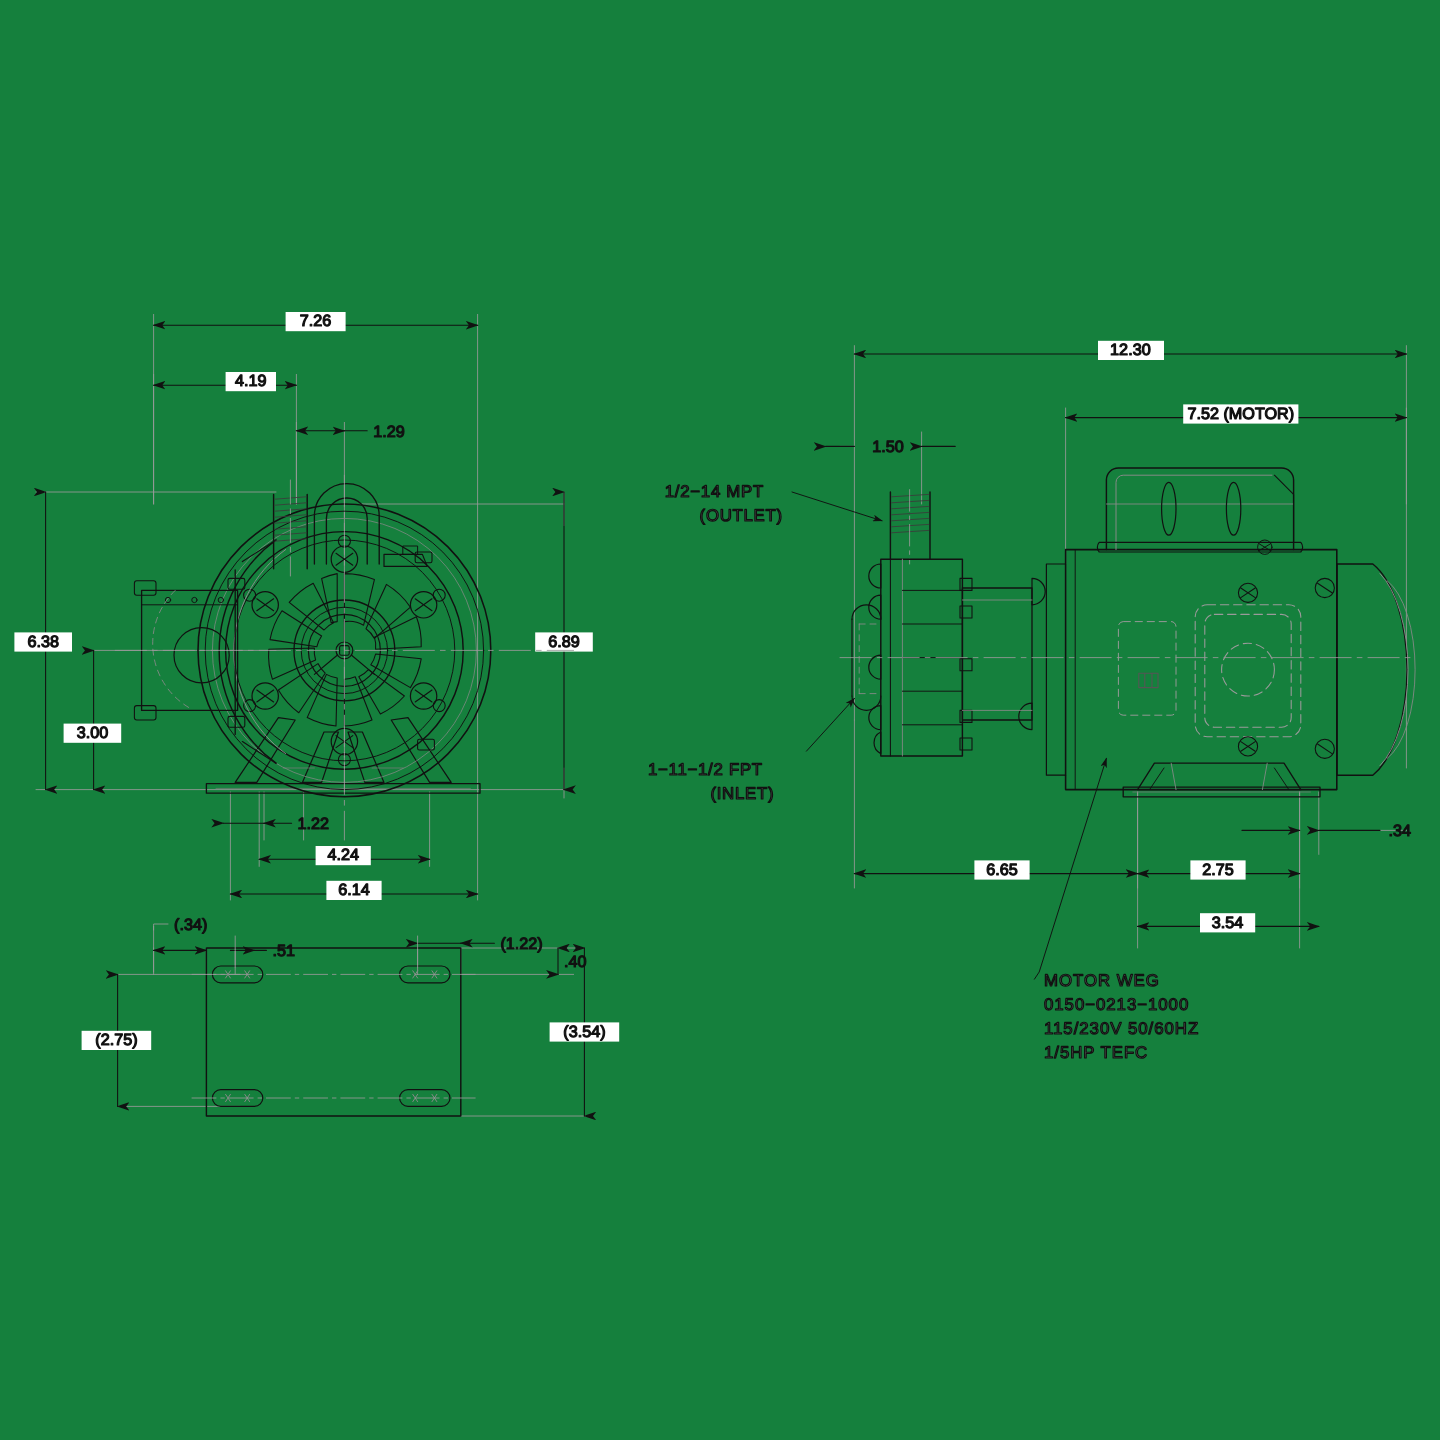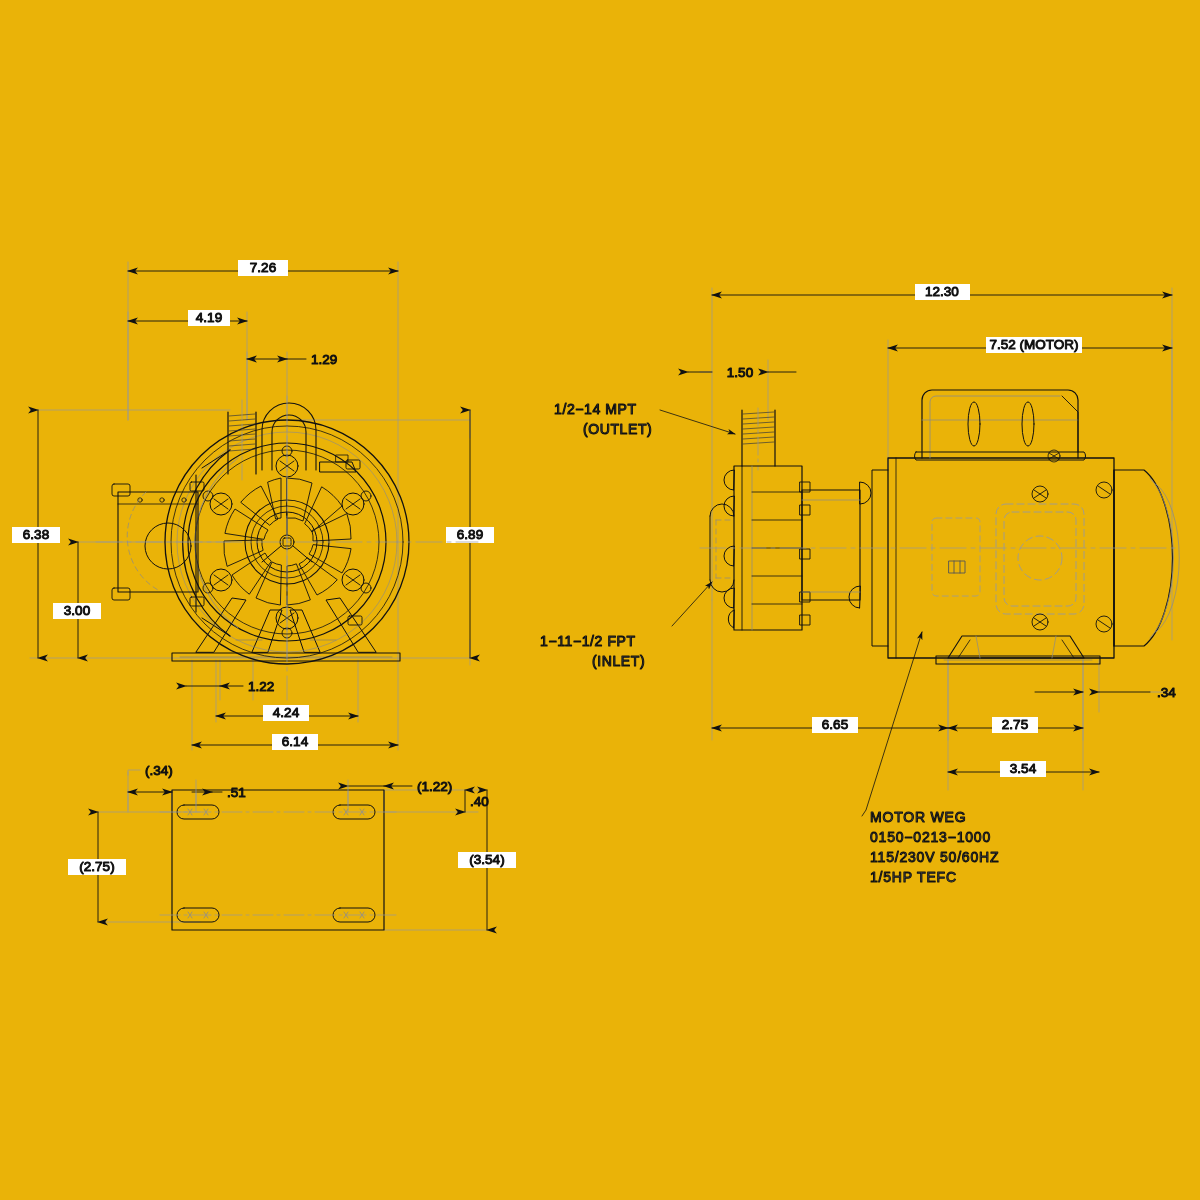--- a/index.html
+++ b/index.html
@@ -2,21 +2,21 @@
 <html><head>
 <meta charset="utf-8">
 <title>Pump Assembly Drawing</title>
 <style>
   html,body{margin:0;padding:0;background:#ffffff;}
   body{
     width:1200px;height:1200px;overflow:hidden;
     font-family:"Liberation Sans",sans-serif;
     color:#1a1a1a;
   }
-  #sheet{position:relative;width:1200px;height:1200px;background:#eab308;}
+  #sheet{position:relative;width:1200px;height:1200px;background:#15803d;}
   svg{display:block;}
   .dimtxt{font-family:"Liberation Sans",sans-serif;font-size:13.5px;fill:#111;}
   .notetxt{font-family:"Liberation Sans",sans-serif;font-size:14px;fill:#555;letter-spacing:.6px;}
   .lbltxt{font-family:"Liberation Sans",sans-serif;font-size:14px;fill:#666;letter-spacing:.8px;}
 </style>
 </head>
 <body>
 
 <div id="sheet">
 <svg width="1200" height="1200" viewBox="0 0 1200 1200" xmlns="http://www.w3.org/2000/svg">

